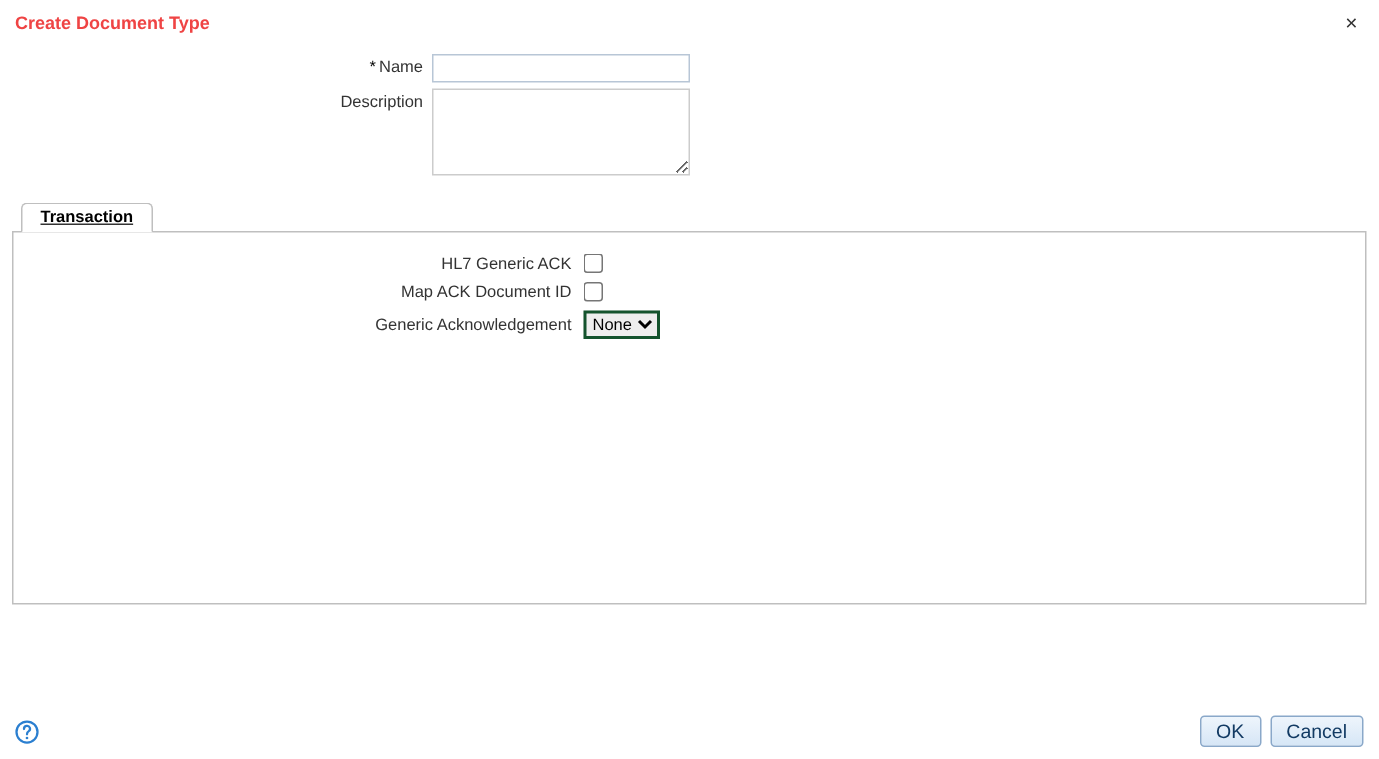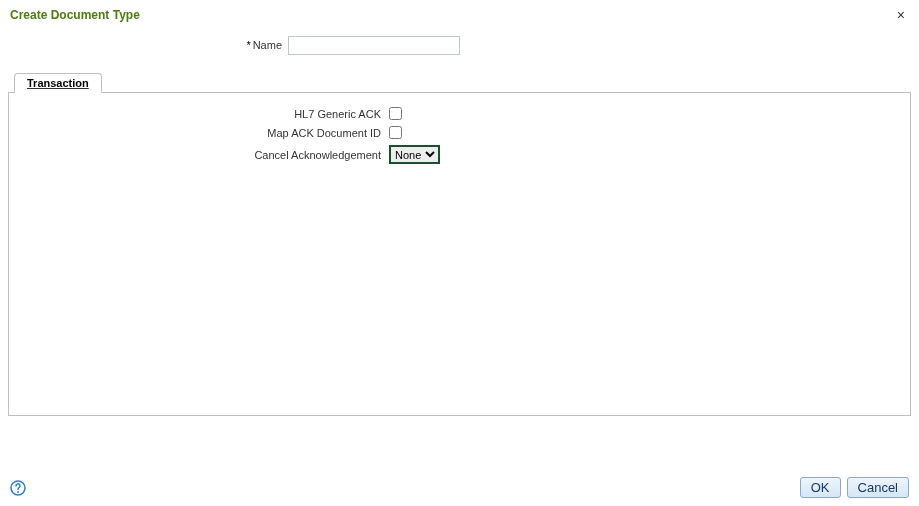--- a/index.html
+++ b/index.html
@@ -19,21 +19,21 @@
     position: relative;
     padding: 8px;
   }
   .dialog-header {
     display: flex;
     justify-content: space-between;
     align-items: flex-start;
     padding: 0 2px 6px 2px;
   }
   .dialog-title {
-    color: #4d7c0f;
+    color: #ef4444;
     font-weight: bold;
     font-size: 12px;
   }
   .close-x {
     font-size: 14px;
     line-height: 14px;
     color: #333;
     cursor: pointer;
     padding: 0 4px;
   }
@@ -91,21 +91,21 @@
     border-top-left-radius: 4px;
     border-top-right-radius: 4px;
     padding: 3px 12px 3px 12px;
     font-weight: bold;
     color: #000;
     font-size: 11px;
     margin-bottom: -1px;
   }
   .tab-panel {
     border: 1px solid #bfbfbf;
-    height: 324px;
+    height: 249px;
     padding: 14px 8px;
     position: relative;
     z-index: 1;
   }
   .tx-row {
     display: flex;
     align-items: center;
     margin-bottom: 6px;
   }
   .tx-label {
@@ -170,20 +170,24 @@
     <div class="close-x">×</div>
   </div>
 
   <div class="form-area">
     <div class="form-row">
       <div class="form-label">
         <span class="required-star">*</span><span>Name</span>
       </div>
       <input type="text" class="name-input" value="" style="">
     </div>
+    <div class="form-row">
+      <div class="form-label">Description</div>
+      <textarea class="desc-input" style=""></textarea>
+    </div>
   </div>
 
   <div class="tab-container">
     <div class="tab-row">
       <div class="tab">Transaction</div>
     </div>
     <div class="tab-panel">
 
       <div class="tx-row">
         <div class="tx-label">HL7 Generic ACK</div>
@@ -193,21 +197,21 @@
       </div>
 
       <div class="tx-row">
         <div class="tx-label">Map ACK Document ID</div>
         <div class="tx-ctrl">
           <input type="checkbox" class="chk" style="">
         </div>
       </div>
 
       <div class="tx-row">
-        <div class="tx-label">Cancel Acknowledgement</div>
+        <div class="tx-label">Generic Acknowledgement</div>
         <div class="tx-ctrl">
           <select class="sel">
             <option>None</option>
           </select>
         </div>
       </div>
 
     </div>
   </div>
 

